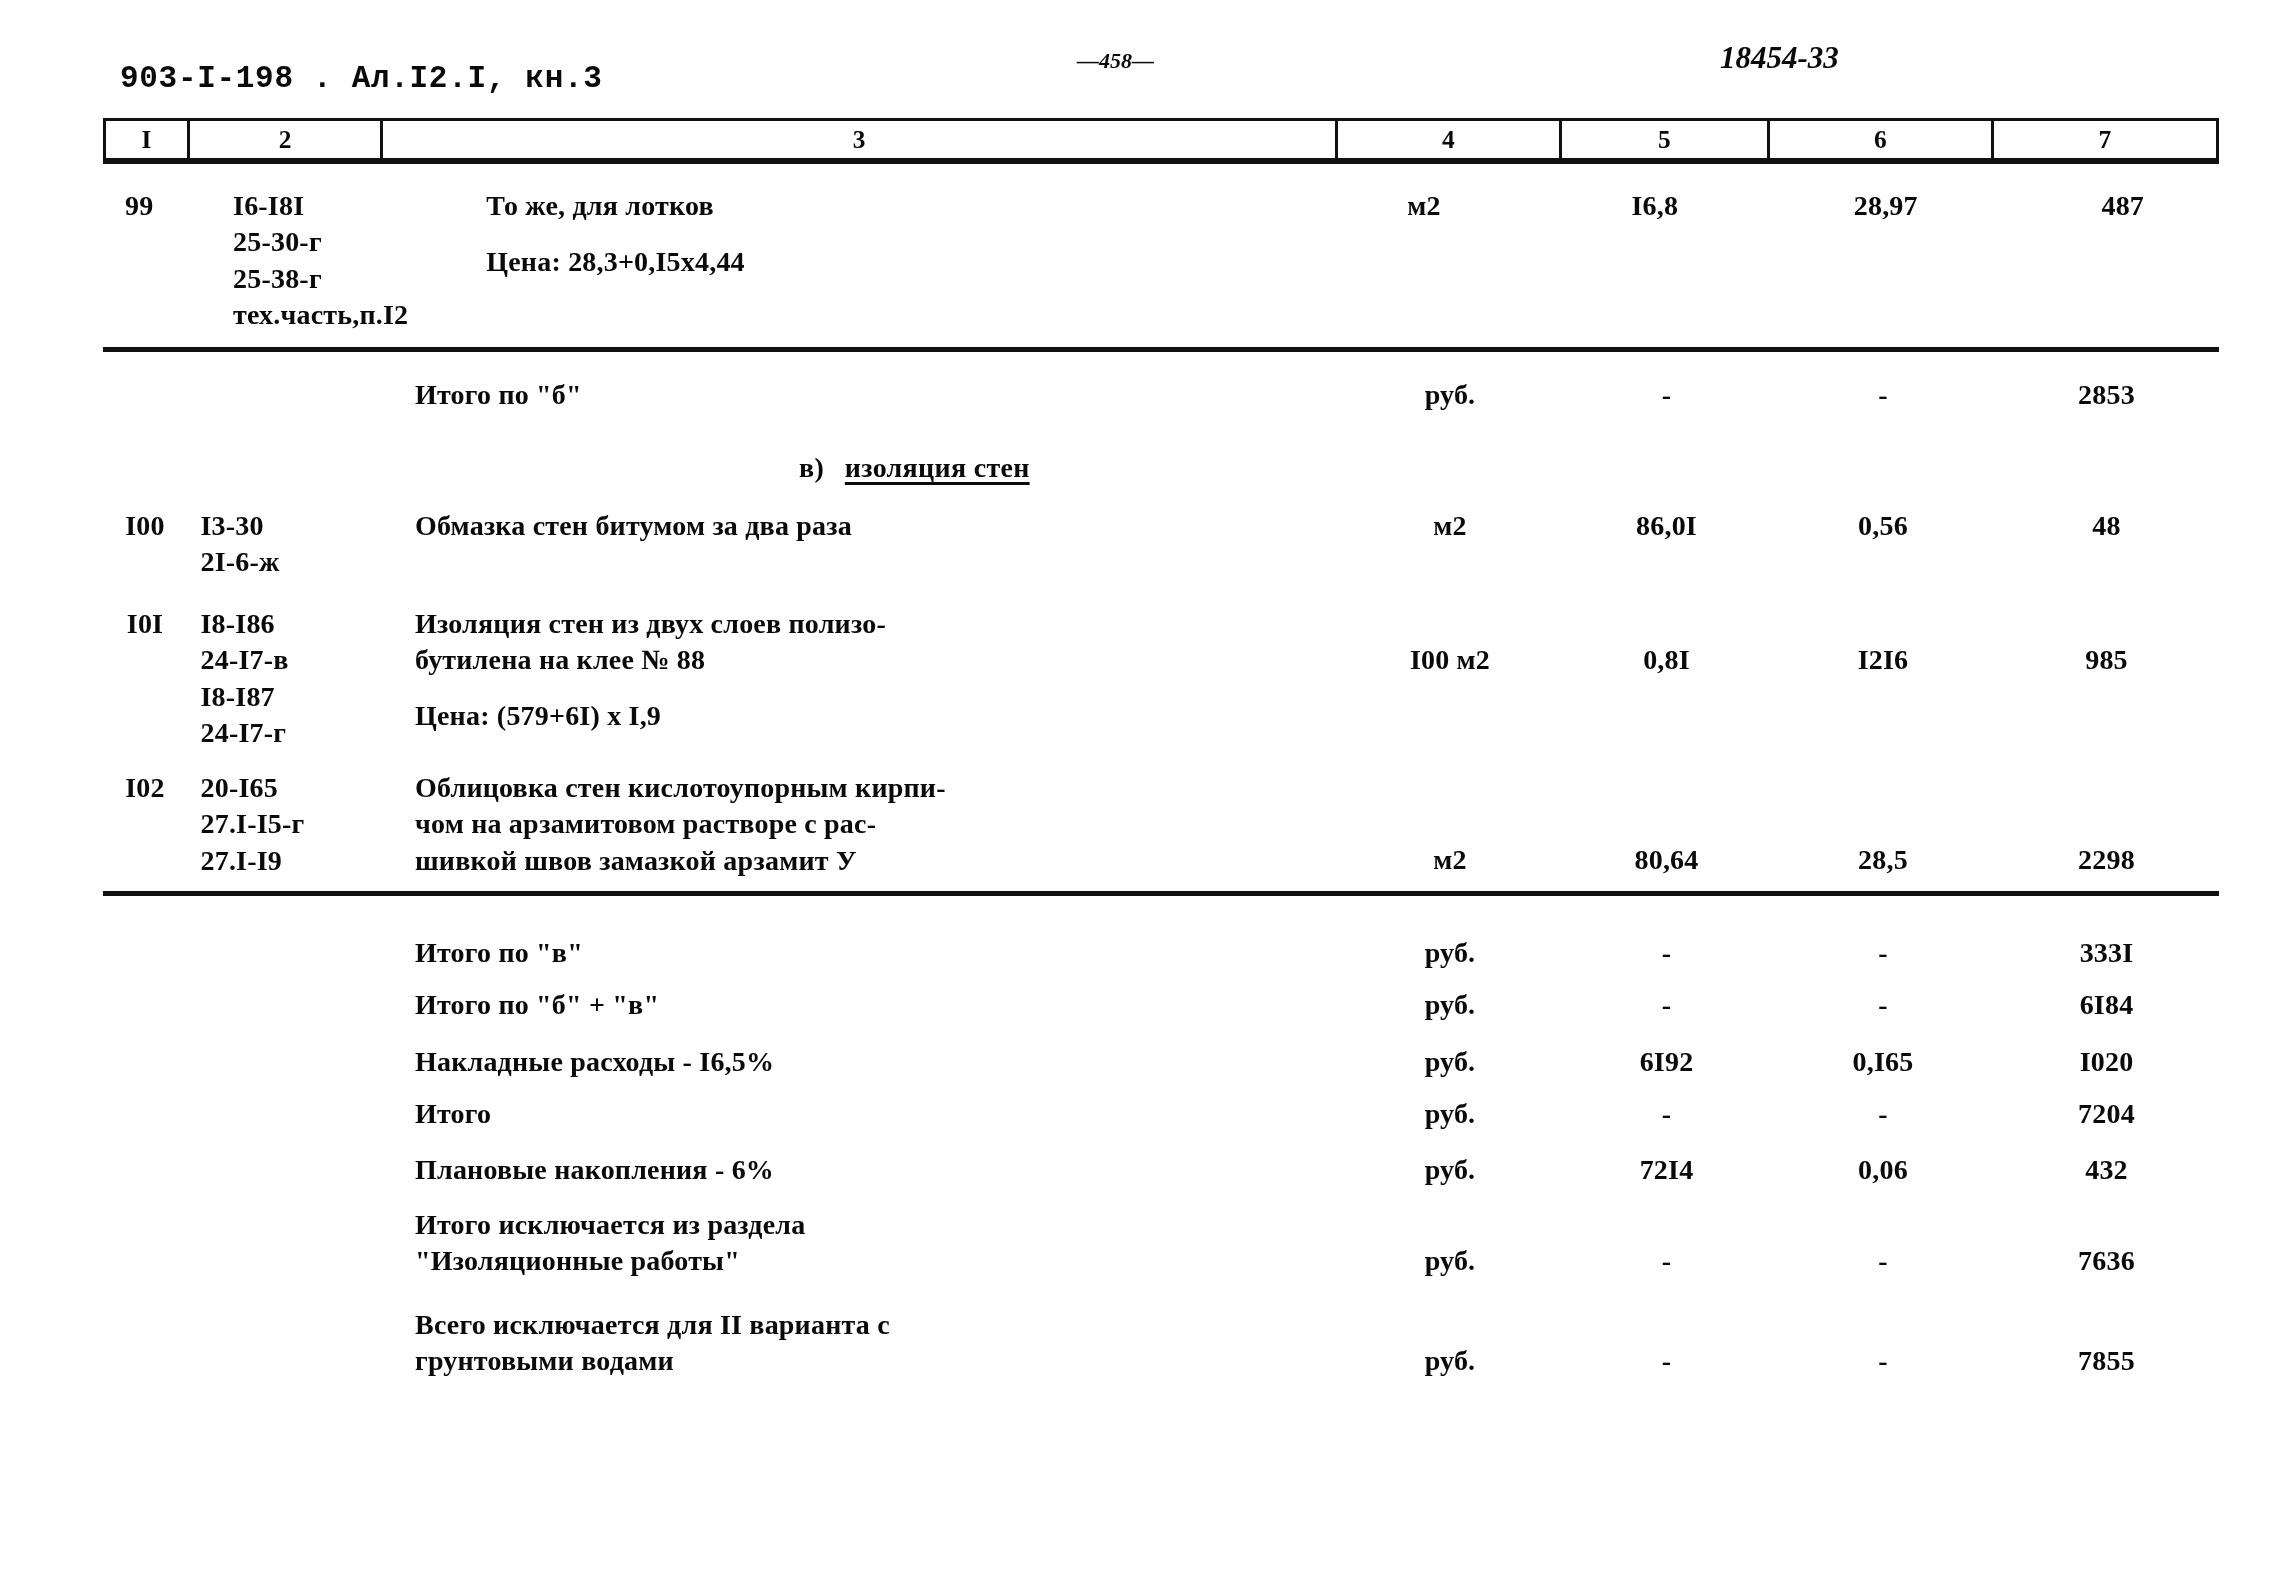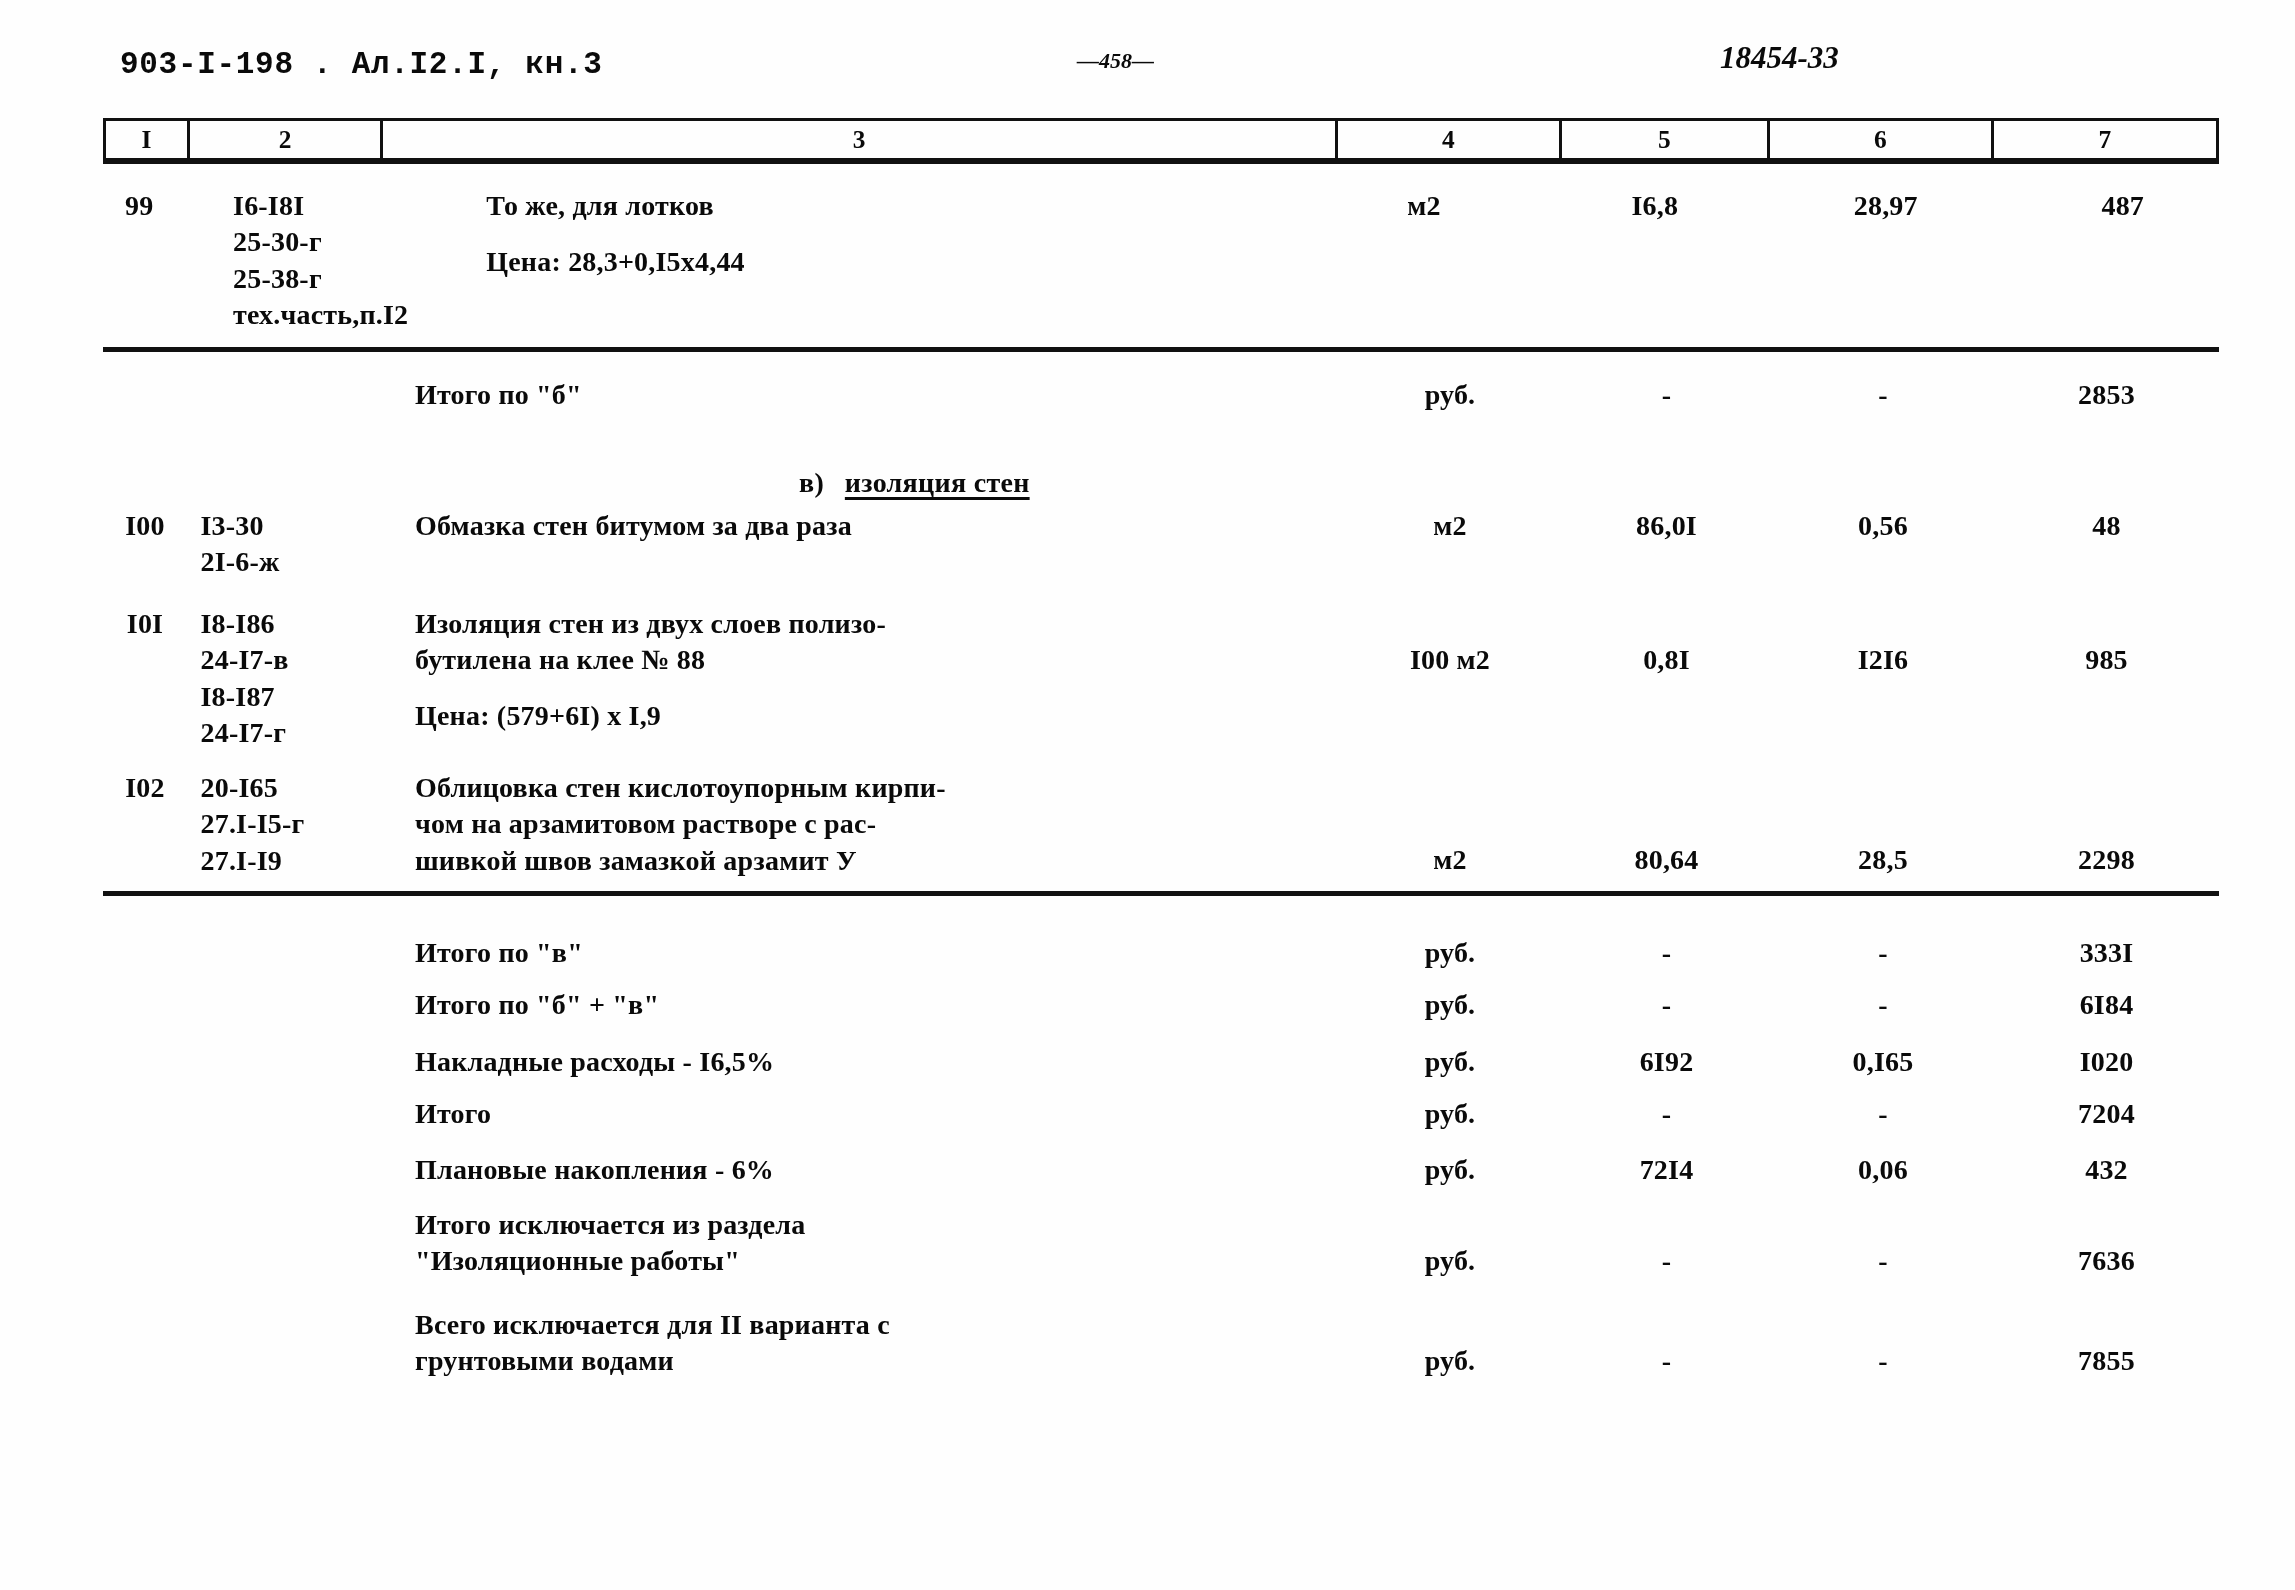--- a/index.html
+++ b/index.html
@@ -25,21 +25,21 @@
 
   
   .top-header {
     position: absolute;
     left: 0; top: 46px;
     width: 2295px;
     height: 52px;
   }
   .doc-code {
     position: absolute;
-    left: 120px; top: 1px;
+    left: 120px; top: 15px;
     font-size: 31px;
     font-weight: bold;
     letter-spacing: 0.7px;
     white-space: nowrap;
     font-family: "Liberation Mono", "DejaVu Sans Mono", monospace;
   }
   .page-number {
     position: absolute;
     left: 1077px; top: 1.5px;
     font-size: 22px;
@@ -184,21 +184,21 @@
     <div class="col col-code"></div>
     <div class="col col-desc">
       <span class="desc-line">Итого по "б"</span>
     </div>
     <div class="col col-unit">руб.</div>
     <div class="col col-v5">-</div>
     <div class="col col-v6">-</div>
     <div class="col col-v7">2853</div>
   </div>
 
-  <div class="section-head" style="left:799px; top:467px;">
+  <div class="section-head" style="left:799px; top:452px;">
     <span>в)</span>
     <span class="underlined" style="margin-left:13.5px;">изоляция стен</span>
   </div>
 
   <div class="row abs" style="left:103px; top:502px;">
     <div class="col col-num">I00</div>
     <div class="col col-code">
       <span class="code-line">I3-30</span>
       <span class="code-line">2I-6-ж</span>
     </div>

